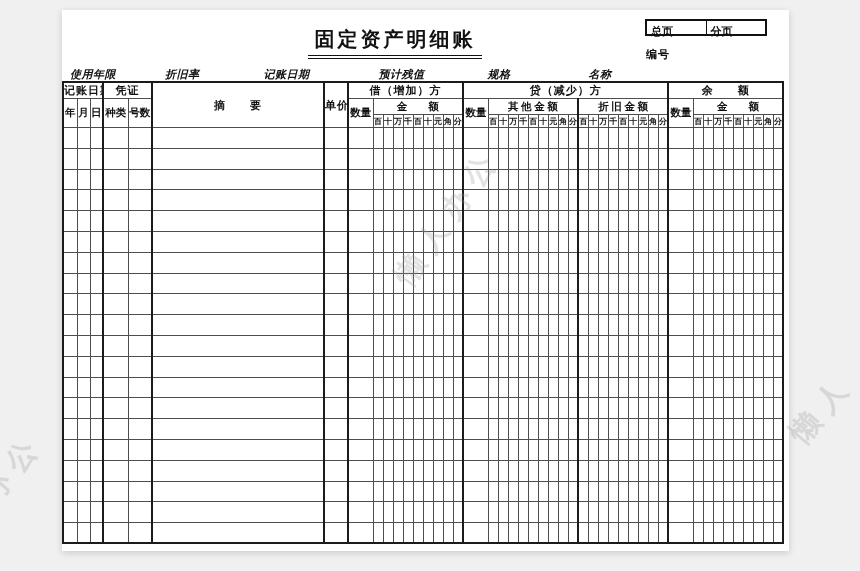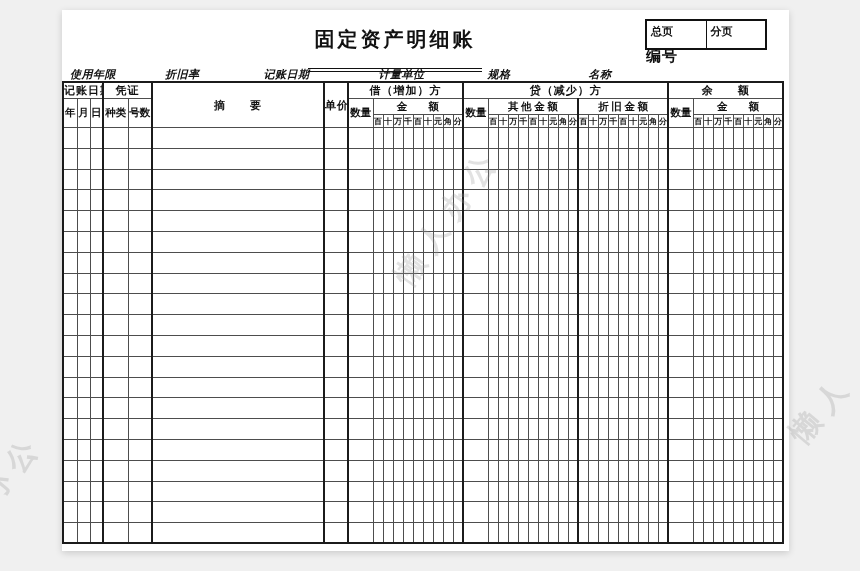--- a/index.html
+++ b/index.html
@@ -32,37 +32,37 @@
     position:absolute; left:62px; top:10px; width:727px; height:541px;
     background:#ffffff;
     box-shadow:0 2px 7px rgba(0,0,0,0.16);
   }
 
   .title {
     position:absolute; left:246px; top:16px; width:174px;
     text-align:center;
     font-size:20px; font-weight:bold; letter-spacing:3px;
     border-bottom:4px double #111;
-    padding-bottom:15px;
+    padding-bottom:2px;
     white-space:nowrap;
   }
 
   .corner-box {
-    position:absolute; left:583px; top:9px; width:122px; height:31px;
+    position:absolute; left:583px; top:9px; width:122px; height:17px;
     border:2px solid #111;
     display:flex;
   }
   .corner-cell {
     flex:1; font-size:11px; font-weight:bold;
     padding:2px 0 0 4px; line-height:17px;
   }
   .corner-cell:first-child { border-right:1.5px solid #111; }
   .number-label {
     position:absolute; left:584px; top:37px;
-    font-size:15px; font-weight:bold; letter-spacing:1px;
+    font-size:11px; font-weight:bold; letter-spacing:1px;
   }
 
   .fields-row {
     position:absolute; left:8px; top:56px; height:16px;
     display:flex; align-items:flex-end;
     font-size:11px; font-weight:bold;
     white-space:nowrap;
   }
   .flabel { letter-spacing:0.5px;font-style:italic; }
   .fline { display:inline-block; border-bottom:1px solid #222; height:12px; }
@@ -111,21 +111,21 @@
     </div>
     <div class="number-label">编号</div>
 
     <div class="fields-row">
       <span class="flabel">使用年限</span>
         <span class="fline" style="width:49px"></span>
       <span class="flabel">折旧率</span>
         <span class="fline" style="width:64px"></span>
       <span class="flabel">记账日期</span>
         <span class="fline" style="width:69px"></span>
-      <span class="flabel">计量单位</span>
+      <span class="flabel">预计残值</span>
         <span class="fline" style="width:63px"></span>
       <span class="flabel">规格</span>
         <span class="fline" style="width:78px"></span>
       <span class="flabel">名称</span>
         <span class="fline" style="width:48px"></span>
     </div>
 
     <table class="ledger">
       <colgroup id="cols">
           <col style="width: 14px;">

